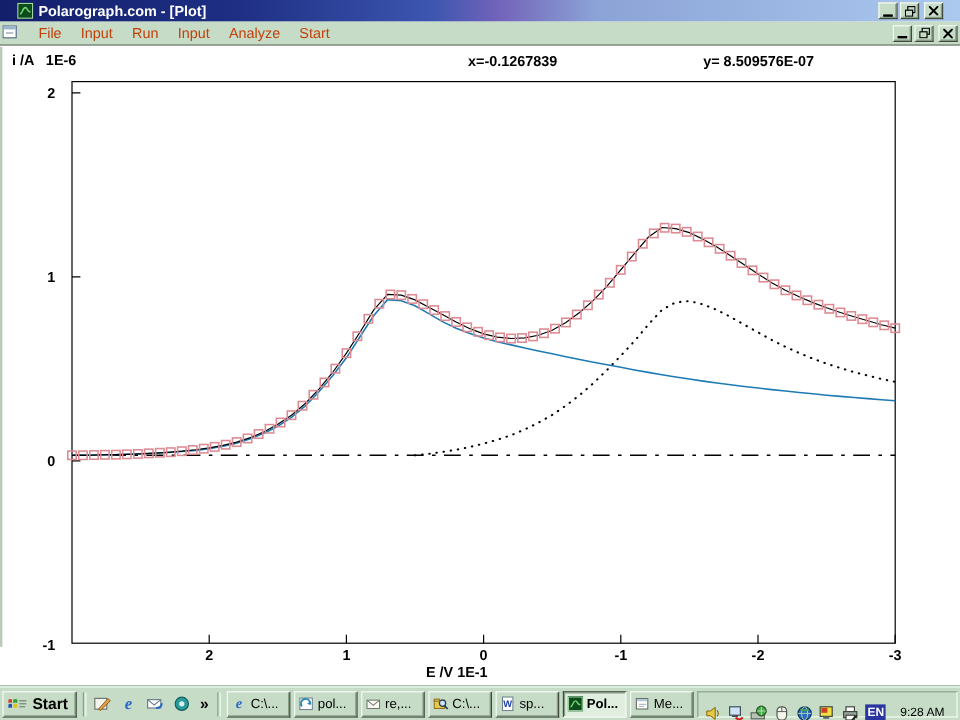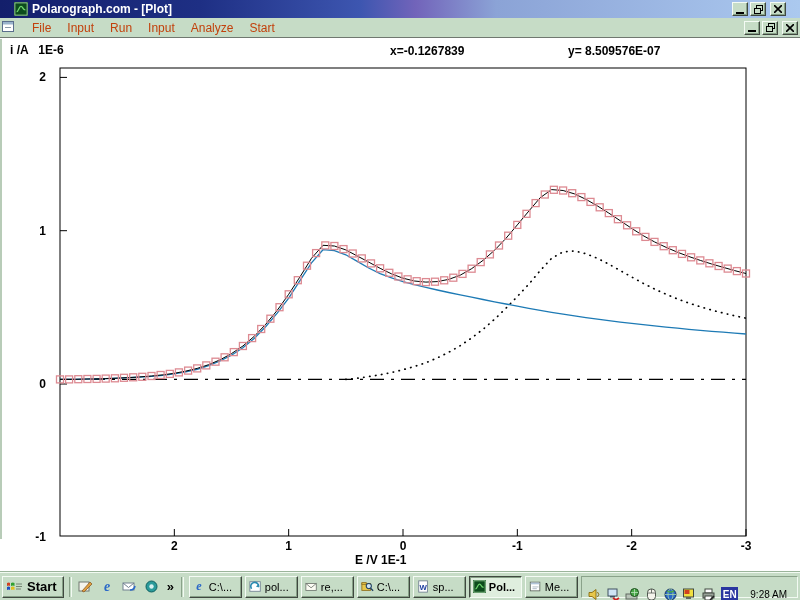--- a/index.html
+++ b/index.html
@@ -25,21 +25,21 @@
   .menubar { position:absolute; left:0; top:18px; width:800px; height:20px; background:#c6dcc6;
     border-bottom:1px solid #707870; display:flex; align-items:center; padding:0 2px; }
   .menu-items { display:flex; flex:1; }
   .menu-item { font-size:12px; color:#c2410c; padding:2px 8px; cursor:default; }
 
   
   .client { position:absolute; left:0; top:39px; width:800px; height:500px; background:#fff;
     border-left:2px solid #b8ccb8; }
   .ylabel { position:absolute; left:8px; top:4px; font-size:12px; font-weight:bold; white-space:pre; }
   .readout-x { position:absolute; left:388px; top:5px; font-size:12px; font-weight:bold; white-space:pre; }
-  .readout-y { position:absolute; left:566px; top:5px; font-size:12px; font-weight:bold; white-space:pre; }
+  .readout-y { position:absolute; left:584px; top:5px; font-size:12px; font-weight:bold; white-space:pre; }
   #plot-svg { position:absolute; left:0; top:0; width:798px; height:533px; }
 
   
   .taskbar { position:absolute; left:0; top:572px; width:800px; height:28px; background:#c6dcc6;
     border-top:1px solid #f2faf2; box-shadow:0 -1px 0 #9ab49a; display:flex; align-items:center;
     padding:2px 2px; gap:3px; }
   .start-btn { height:22px; display:flex; align-items:center; gap:3px; padding:0 6px 0 3px;
     background:#c6dcc6; border-top:1px solid #f4fbf4; border-left:1px solid #f4fbf4;
     border-right:1px solid #404840; border-bottom:1px solid #404840;
     box-shadow: inset -1px -1px 0 #86a086; }

